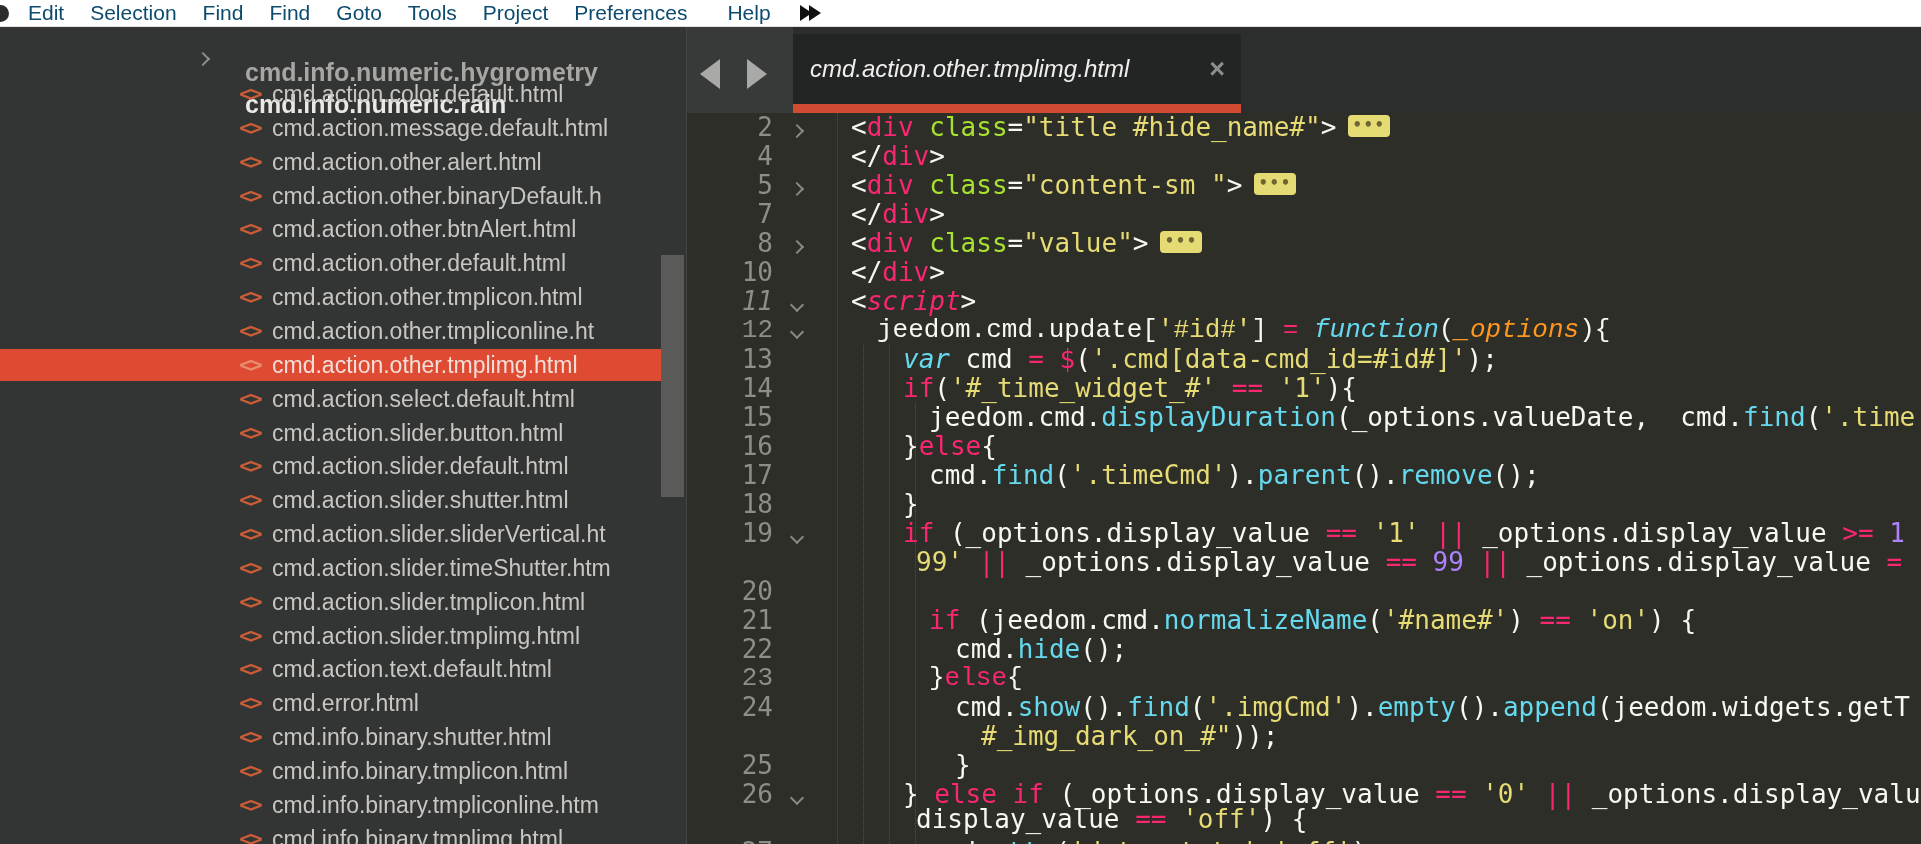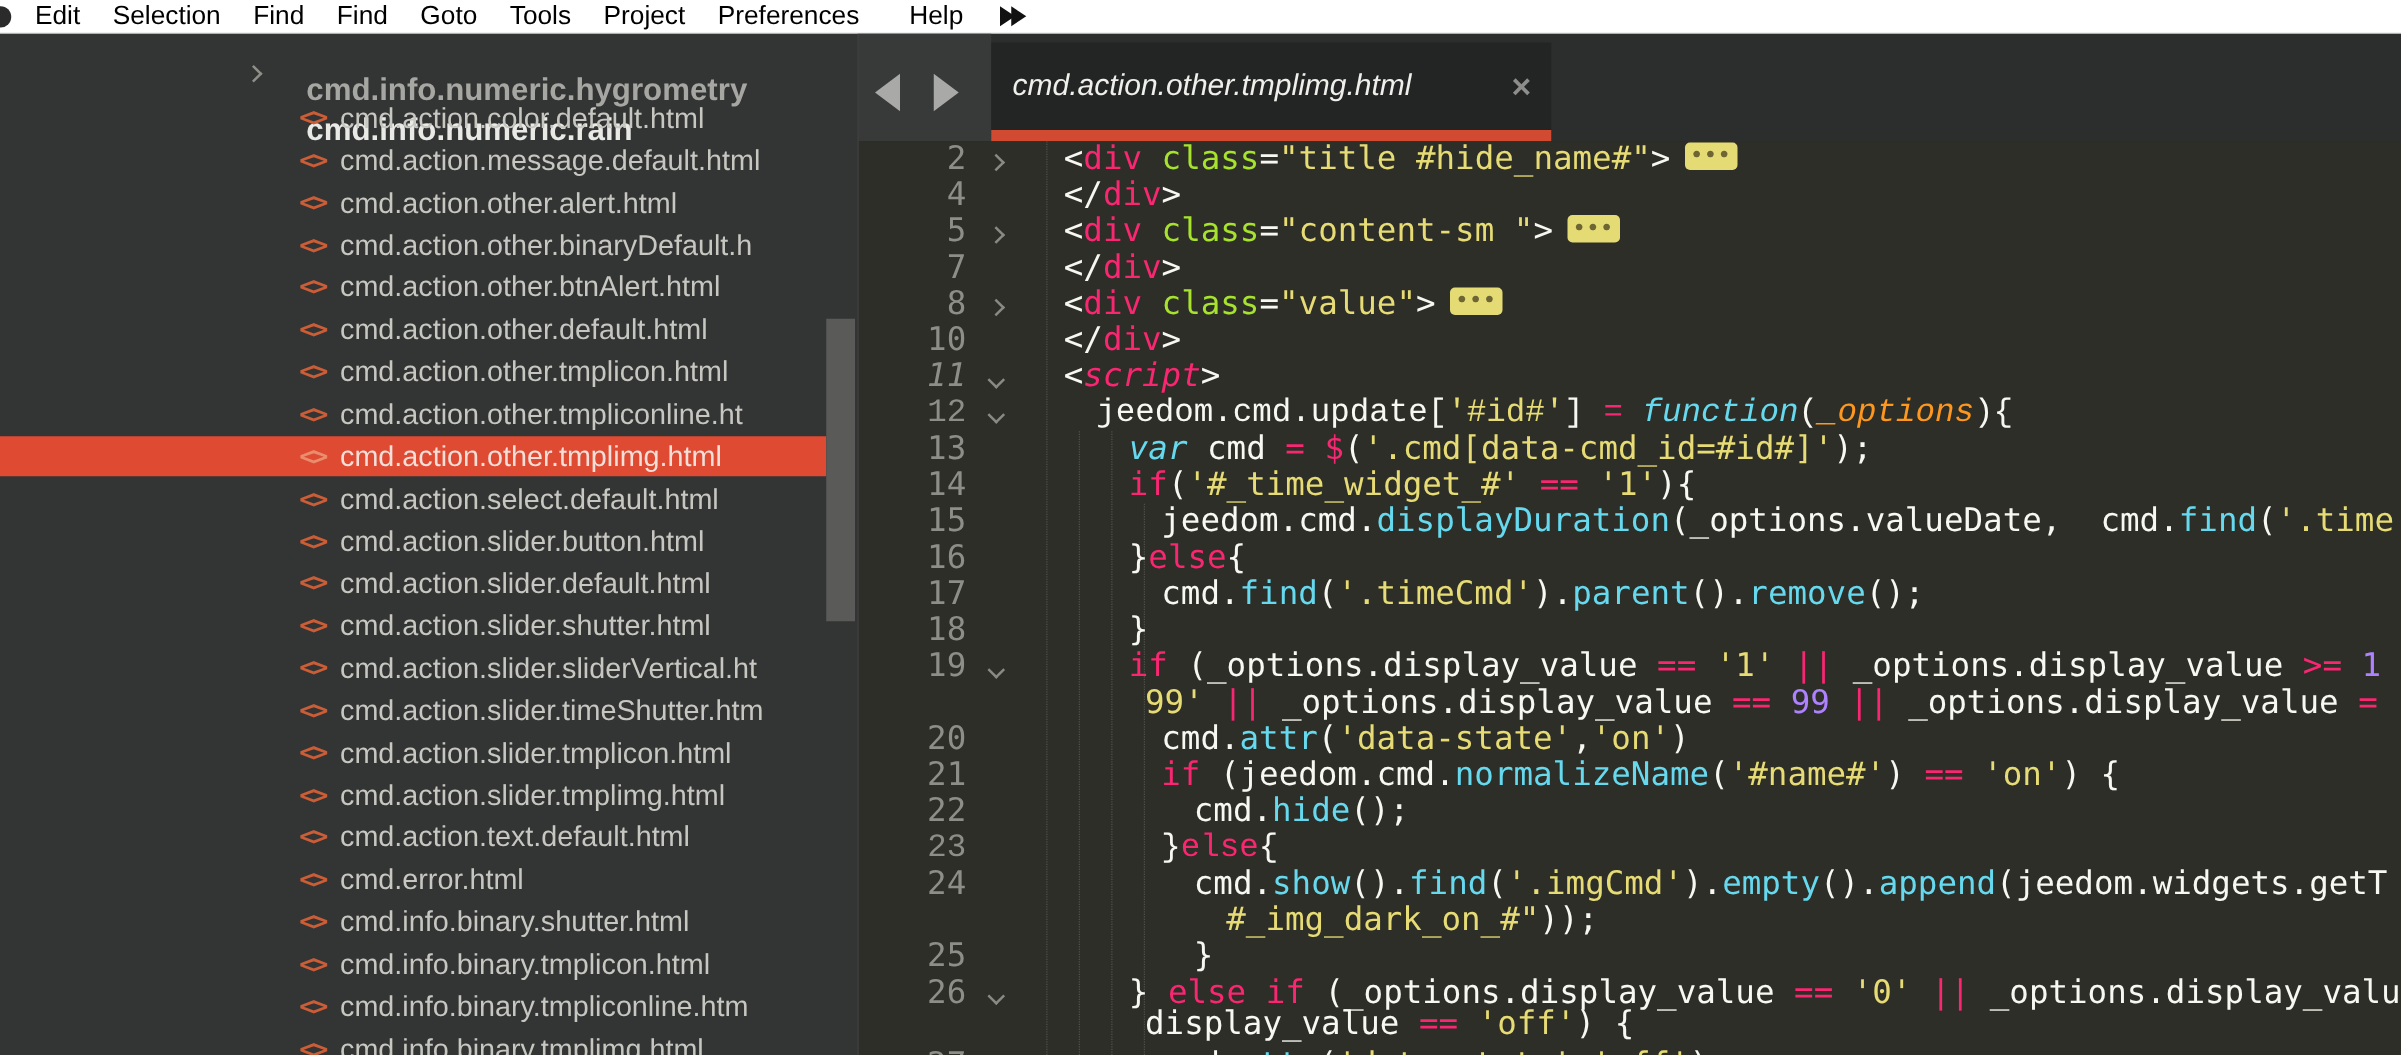--- a/index.html
+++ b/index.html
@@ -4,21 +4,21 @@
 <style>
   * { margin:0; padding:0; box-sizing:border-box; }
   html,body { width:1921px; height:844px; overflow:hidden; background:#333434;
               font-family:"Liberation Sans", sans-serif; }
 
   
   .menubar { position:absolute; left:0; top:0; width:1921px; height:27px; background:#ffffff;
              display:flex; align-items:center; border-bottom:1px solid #e2e2e2; }
   .menu-frag { width:9px; height:17px; background:#2b2b2b; border-radius:0 9px 9px 0; margin-right:6px; }
   .menu-items { display:flex; align-items:center; }
-  .mitem { font-size:21px; color:#000000; padding:0 13px; white-space:nowrap; }
+  .mitem { font-size:21px; color:#0c4a6e; padding:0 13px; white-space:nowrap; }
   .mitem.help { margin-left:14px; }
   .overflow-ic { display:flex; margin-left:16px; }
   .overflow-ic i { width:0; height:0; border-top:8px solid transparent; border-bottom:8px solid transparent;
                    border-left:12px solid #111; margin-right:-3px; }
 
   
   .sidebar { position:absolute; left:0; top:27px; width:686px; height:817px; background:#333434; overflow:hidden; }
   .srow { position:absolute; left:0; width:686px; height:34px; line-height:34px; white-space:nowrap; }
   .srow .flabel { position:absolute; left:272px; font-size:23px; color:#c7c7c2; }
   .srow.sel .bgbar { position:absolute; left:0; top:1px; width:661px; height:32px; background:#de4a32; }
@@ -274,21 +274,20 @@
           <span class="lnum">19</span>
           <span class="foldg"><span class="chev d"></span></span>
           <span class="ctext" style="left: 216px;"><span class="tp">if</span><span class="tw"> (_options.display_value </span><span class="tp">==</span><span class="tw"> </span><span class="ty">'1'</span><span class="tw"> </span><span class="tp">||</span><span class="tw"> _options.display_value </span><span class="tp">&gt;=</span><span class="tw"> </span><span class="tu">1</span></span>
         </div>
         <div class="crow" style="top: 435px;">
           <span class="lnum"></span>
           <span class="ctext" style="left: 229px;"><span class="ty">99'</span><span class="tw"> </span><span class="tp">||</span><span class="tw"> _options.display_value </span><span class="tp">==</span><span class="tw"> </span><span class="tu">99</span><span class="tw"> </span><span class="tp">||</span><span class="tw"> _options.display_value </span><span class="tp">=</span></span>
         </div>
         <div class="crow" style="top: 464px;">
           <span class="lnum">20</span>
-          <span class="ctext" style="left: 242px;"><span class="tw">cmd.</span><span class="tc">attr</span><span class="tw">(</span><span class="ty">'data-state'</span><span class="tw">,</span><span class="ty">'on'</span><span class="tw">)</span></span>
         </div>
         <div class="crow" style="top: 493px;">
           <span class="lnum">21</span>
           <span class="ctext" style="left: 242px;"><span class="tp">if</span><span class="tw"> (jeedom.cmd.</span><span class="tc">normalizeName</span><span class="tw">(</span><span class="ty">'#name#'</span><span class="tw">) </span><span class="tp">==</span><span class="tw"> </span><span class="ty">'on'</span><span class="tw">) {</span></span>
         </div>
         <div class="crow" style="top: 522px;">
           <span class="lnum">22</span>
           <span class="ctext" style="left: 268px;"><span class="tw">cmd.</span><span class="tc">hide</span><span class="tw">();</span></span>
         </div>
         <div class="crow" style="top: 551px; font-family: Liberation Mono, monospace;">

